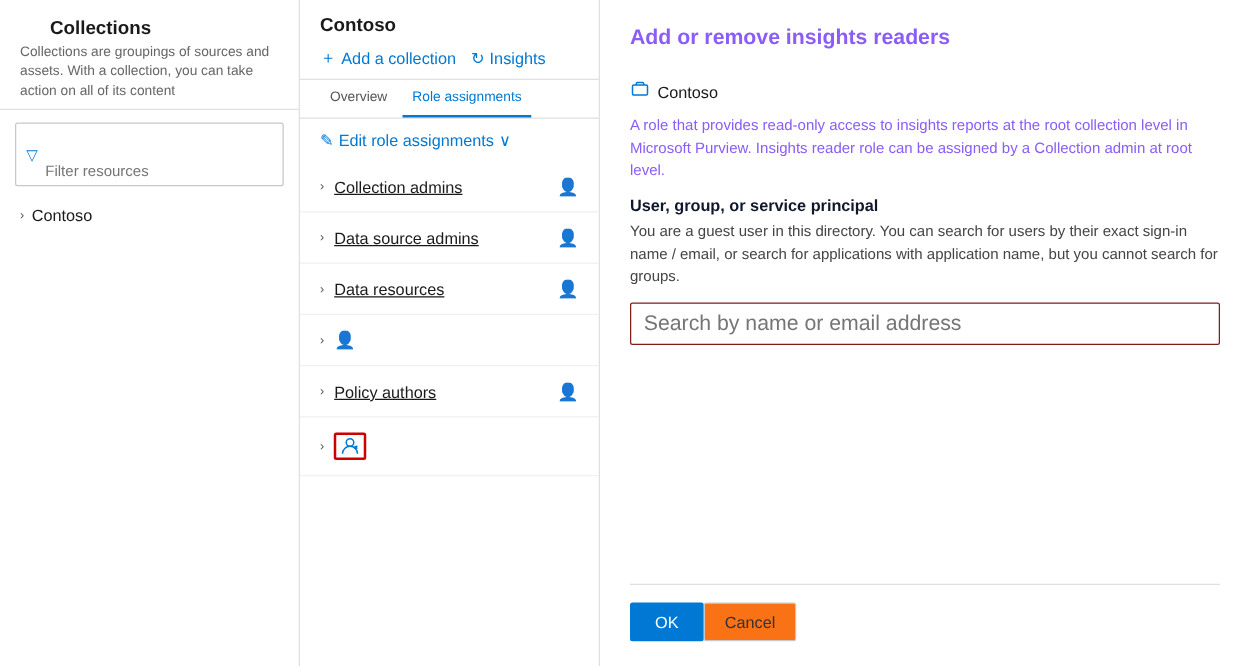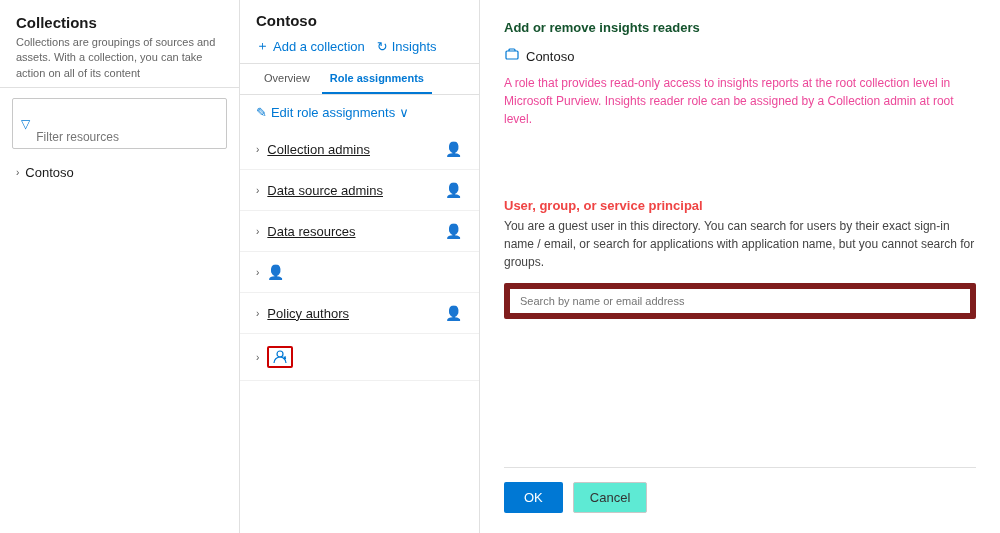--- a/index.html
+++ b/index.html
@@ -15,20 +15,21 @@
     }
     .left-header {
       padding: 14px 16px 6px 16px;
       border-bottom: 1px solid #e0e0e0;
     }
     .left-header h2 {
       font-size: 15px;
       font-weight: 600;
       color: #1a1a1a;
       margin-bottom: 4px;
+      margin-left: 24px;
     }
     .left-header p {
       font-size: 11px;
       color: #666;
       line-height: 1.4;
     }
     .filter-box {
       margin: 10px 12px;
       display: flex;
       align-items: center;
@@ -101,21 +102,21 @@
       padding: 8px 8px;
       margin-right: 4px;
       cursor: pointer;
       font-size: 11px;
       color: #555;
       border-bottom: 2px solid transparent;
     }
     .tab.active {
       color: #0078d4;
       border-bottom: 2px solid #0078d4;
-      font-weight: 700;
+      font-weight: 400;
     }
     .edit-role {
       display: flex;
       align-items: center;
       padding: 10px 16px 8px;
       color: #0078d4;
       cursor: pointer;
       font-size: 12px;
       gap: 4px;
       border-bottom: 1px solid transparent;
@@ -135,81 +136,79 @@
 
     
     .right-panel {
       flex: 1;
       display: flex;
       flex-direction: column;
       padding: 20px 24px;
       background: #fff;
     }
     .right-title {
-      font-size: 13px;
+      font-size: 17px;
       font-weight: 600;
-      color: #14532d;
-      margin-bottom: 12px;
+      color: #8b5cf6;
+      margin-bottom: 24px;
     }
     .right-subtitle {
       display: flex;
       align-items: center;
       gap: 6px;
       margin-bottom: 8px;
     }
     .right-subtitle .collection-icon { color: #0078d4; font-size: 14px; }
     .right-subtitle .coll-name { font-size: 13px; color: #1a1a1a; }
     .right-desc {
       font-size: 12px;
-      color: #ec4899;
+      color: #8b5cf6;
       line-height: 1.5;
-      margin-bottom: 22px;
+      margin-bottom: 12px;
     }
     .section-label {
       font-size: 13px;
       font-weight: 600;
-      color: #ef4444;
+      color: #0f172a;
       margin-bottom: 4px;
-      margin-top: 48px;
     }
     .section-sub {
       font-size: 12px;
       color: #444;
       line-height: 1.5;
       margin-bottom: 12px;
     }
     .search-input-box {
       width: 100%;
-      border: 6px solid #7f1d1d;
+      border: 1px solid #7f1d1d;
       border-radius: 2px;
       padding: 6px 10px;
-      font-size: 11px;
+      font-size: 17px;
       color: #a0a0a0;
       outline: none;
       margin-bottom: 16px;
     }
     .right-spacer { flex: 1; }
     .right-footer {
       display: flex;
       justify-content: flex-start;
-      gap: 10px;
       border-top: 1px solid #e0e0e0;
       padding-top: 14px;
     }
     .btn-ok {
       background: #0078d4;
       color: #fff;
       border: none;
       padding: 7px 20px;
       font-size: 13px;
       cursor: pointer;
       border-radius: 2px;
     }
     .btn-cancel {
-      background: #5eead4;
+      background: #f97316;
       color: #333;
       border: 1px solid #c8c8c8;
       padding: 7px 16px;
       font-size: 13px;
       cursor: pointer;
       border-radius: 2px;
     }
     .icon-user {
       display: inline-flex;
       align-items: center;

